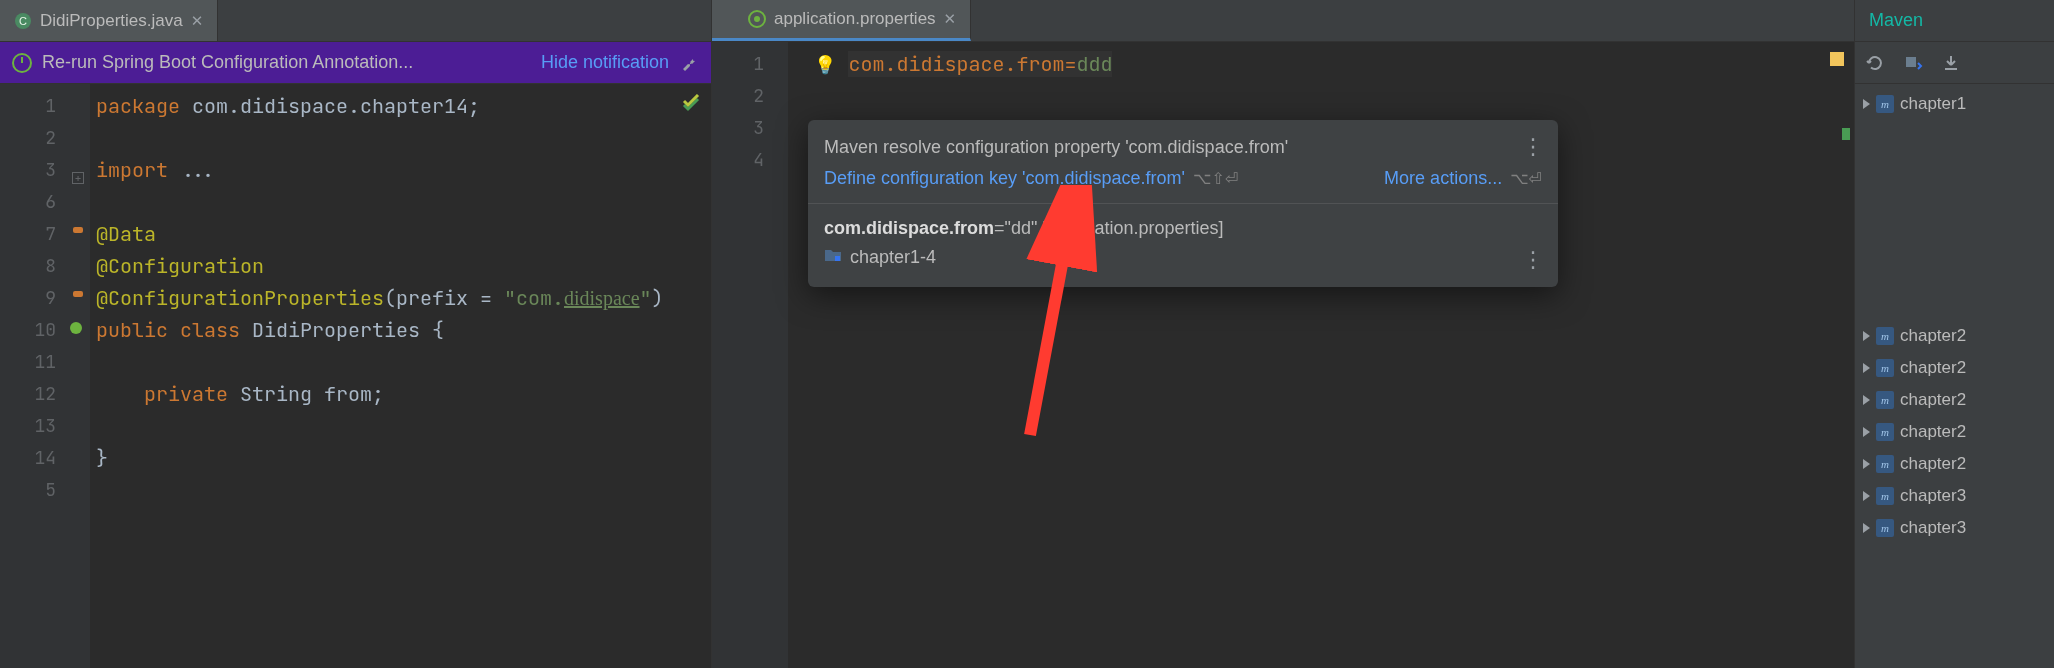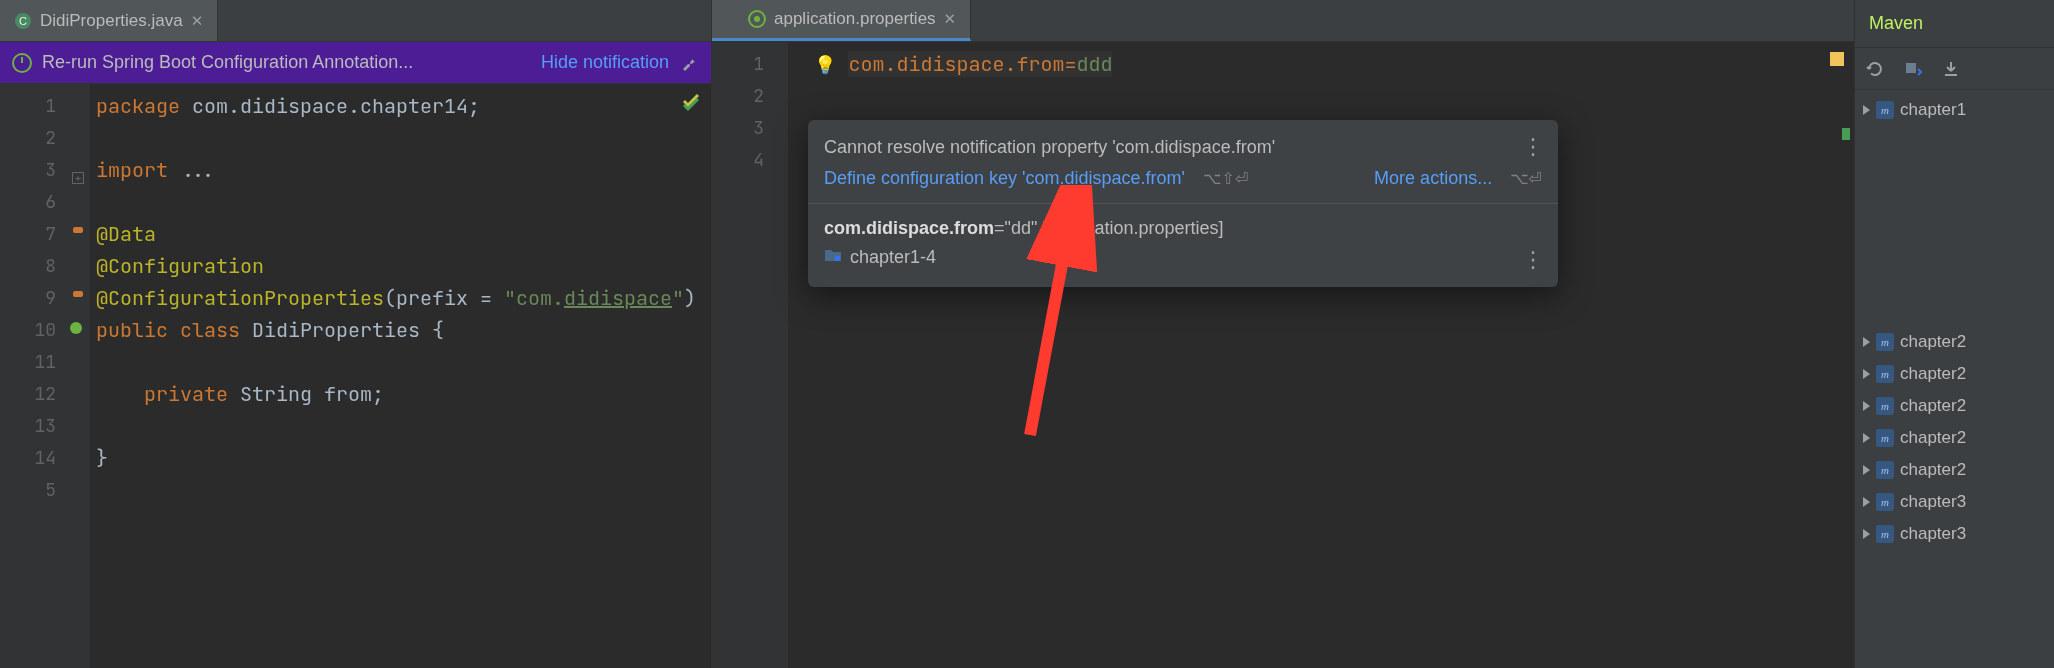--- a/index.html
+++ b/index.html
@@ -78,21 +78,21 @@
     flex:1;
     padding:6px 0 0 6px;
     font-size:20px;
     line-height:32px;
     white-space:pre;
   }
   .kw   { color:#cc7832; }
   .ann  { color:#bbb529;margin-top:48px; }
   .str  { color:#6a8759; }
   .def  { color:#a9b7c6; }
-  .underline { text-decoration:underline; text-decoration-color:#6a8759; }
+  .underline { text-decoration:underline; text-decoration-color:#6a8759;font-family:Liberation Serif, serif; }
   .check { position:absolute; top:10px; right:10px; }
   .fold-plus {
     display:inline-block; width:12px; height:12px; border:1px solid #606366;
     font-size:11px; line-height:10px; text-align:center; color:#606366;
   }
 
   
   .editor-right {
     flex:1;
     display:flex;
@@ -127,21 +127,21 @@
     border-radius:6px;
     box-shadow:0 8px 30px rgba(0,0,0,.5);
     font-family:-apple-system,"Segoe UI",sans-serif;
     color:#bbbbbb;
     padding:14px 16px;
     z-index:5;
   }
   .popup-row1 { display:flex; align-items:center; font-size:18px; }
   .popup-row1 .title { flex:1; }
   .popup-row1 .dots { color:#9aa0a6; font-size:22px; letter-spacing:-2px; cursor:pointer; }
-  .popup-row2 { display:flex; align-items:center; margin-top:8px; font-size:18px; gap:18px; }
+  .popup-row2 { display:flex; align-items:center; margin-top:8px; font-size:18px; gap:8px; }
   .popup-row2 .plink { color:#589df6; cursor:pointer; }
   .popup-row2 .shortcut { color:#808080; font-size:16px; }
   .popup-row2 .spacer { flex:1; }
   .popup-sep { height:1px; background:#515355; margin:14px -16px; }
   .popup-row3 { font-size:18px; }
   .popup-row3 b { color:#dcdcdc; font-weight:600; }
   .popup-row4 { display:flex; align-items:flex-start; margin-top:8px; font-size:18px; gap:8px;}
   .popup-row4 .dots2 { margin-left:auto; color:#9aa0a6; font-size:22px; letter-spacing:-2px; cursor:pointer;}
   .folder-ic { color:#6e93b8; }
 
@@ -157,26 +157,26 @@
   
   .maven {
     width:200px;
     background:#3c3f41;
     display:flex;
     flex-direction:column;
     border-left:1px solid #323232;
     font-family:-apple-system,"Segoe UI",sans-serif;
   }
   .maven-head {
-    height:48px;
+    height:42px;
     display:flex;
     align-items:center;
     padding:0 14px;
     font-size:18px;
-    color:#bef264;
+    color:#14b8a6;
     border-bottom:1px solid #323232;
   }
   .maven-tb {
     height:42px;
     display:flex;
     align-items:center;
     padding:0 10px;
     gap:18px;
     border-bottom:1px solid #323232;
     color:#9aa0a6;
@@ -315,21 +315,21 @@
       <div class="ln">4</div>
     </div>
     <div class="code2"><span class="bulb">💡</span>
 <span class="caret-bg"><span class="propkey">com.didispace.from</span><span class="propop">=</span><span class="propval">ddd</span></span>
 </div>
   </div>
 </div>
 
 <div class="popup">
   <div class="popup-row1">
-    <span class="title">Cannot resolve notification property 'com.didispace.from'</span>
+    <span class="title">Maven resolve configuration property 'com.didispace.from'</span>
     <span class="dots">⋮</span>
   </div>
   <div class="popup-row2">
     <span class="plink">Define configuration key 'com.didispace.from'</span>
     <span class="shortcut">⌥⇧⏎</span>
     <span class="spacer"></span>
     <span class="plink">More actions...</span>
     <span class="shortcut">⌥⏎</span>
   </div>
   <div class="popup-sep"></div>

